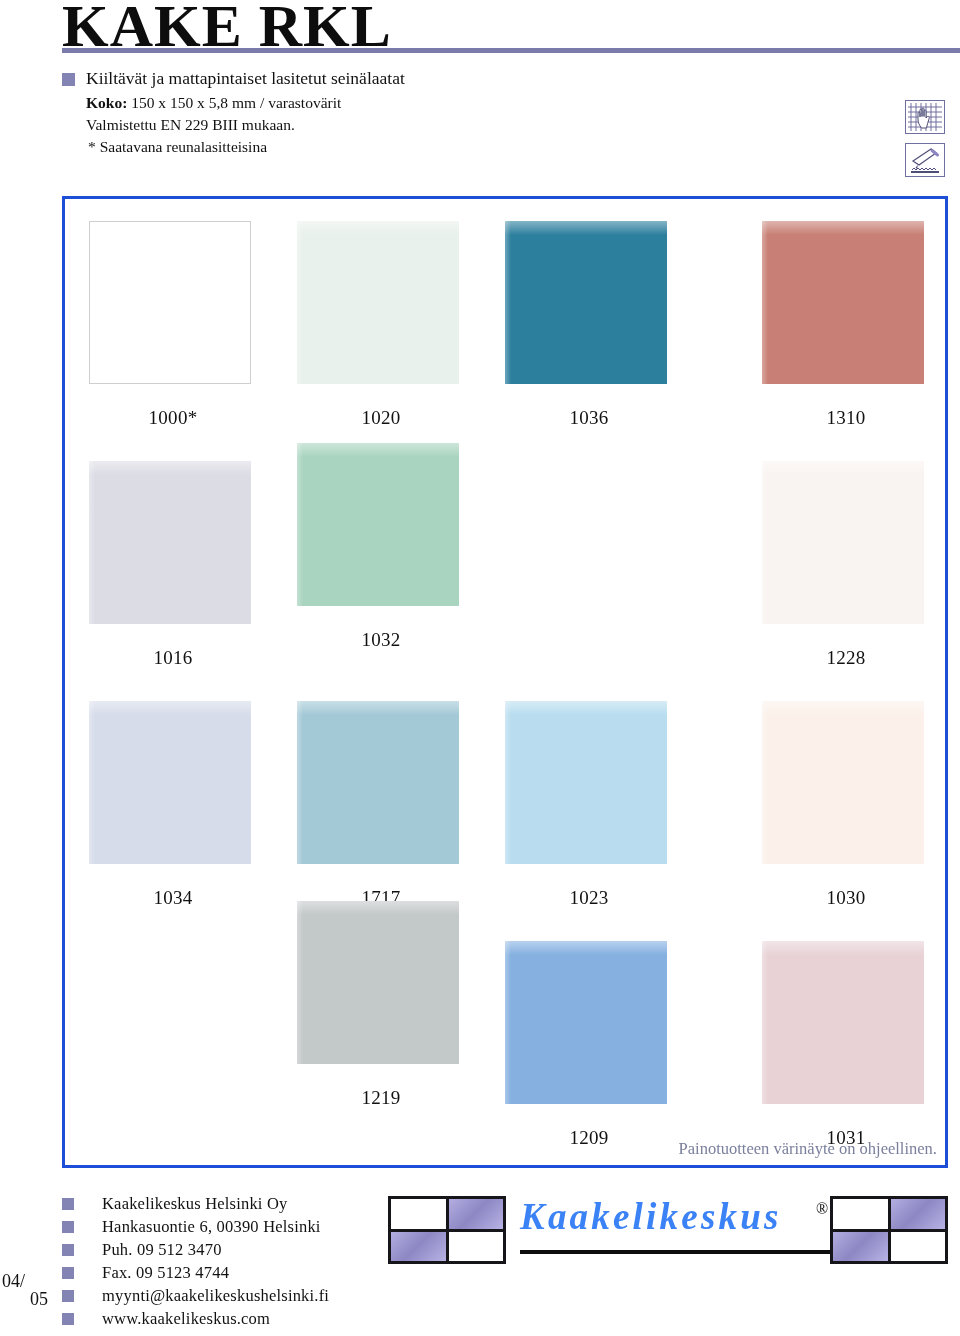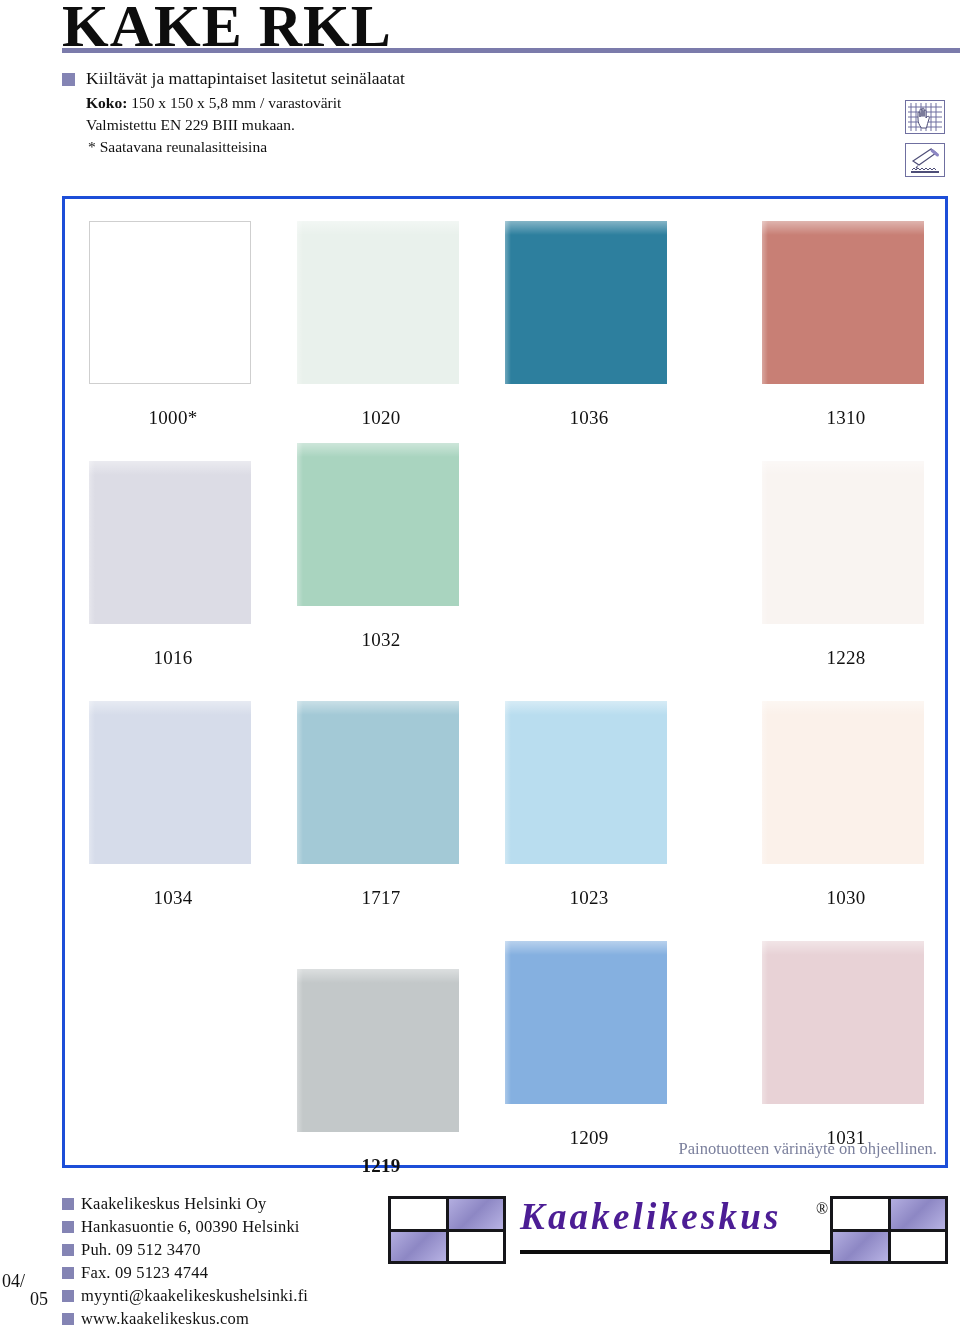--- a/index.html
+++ b/index.html
@@ -85,21 +85,21 @@
     position:absolute;right:8px;bottom:6px;
     font-size:16.5px;color:#7a7f9c;white-space:nowrap;
   }
 
   
   .footer{position:absolute;left:0;top:1180px;width:960px;height:156px;}
   .contact{
     position:absolute;left:62px;top:12px;
   }
   .contact-row{
-    display:flex;align-items:center;gap:7px;height:23px;
+    display:flex;align-items:center;gap:28px;height:23px;
   }
   .contact-bullet{width:12px;height:12px;background:#8484b4;flex:0 0 auto;}
   .contact-text{font-size:16.5px;color:#111;white-space:nowrap;letter-spacing:.2px;}
 
   .pagenum{
     position:absolute;left:2px;top:92px;
     font-size:18px;color:#111;line-height:1.0;
   }
   .pagenum .top{display:block;}
   .pagenum .bot{display:block;margin-left:28px;}
@@ -119,21 +119,21 @@
   .tm-cell{background:#ffffff;}
   .tm-cell.violet{
     background:linear-gradient(135deg,#b3aee0 0%,#8d87c4 48%,#b8b3e4 100%);
   }
   .wordmark{
     position:absolute;left:132px;top:12px;width:300px;
   }
   .wordmark-text{
     font-family:"Liberation Serif", serif;
     font-size:37px;font-weight:700;font-style:italic;
-    letter-spacing:3.2px;color:#4c1d95;white-space:nowrap;
+    letter-spacing:3.2px;color:#3b82f6;white-space:nowrap;
     line-height:1.0;
   }
   .wordmark-reg{
     position:absolute;left:296px;top:2px;
     font-size:16px;color:#0d0d0d;font-style:normal;font-weight:400;
   }
   .wordmark-rule{
     position:absolute;left:0;top:52px;width:316px;height:3.5px;background:#0d0d0d;
   }
 </style>
@@ -261,21 +261,21 @@
           </div>
           <div class="tile-label">1023</div>
         </div>
         <div class="cell" style="left: 697px; top: 502px;">
           <div class="tile" style="background: rgb(251, 241, 234);">
             <div class="gloss"></div>
             <div class="edge"></div>
           </div>
           <div class="tile-label">1030</div>
         </div>
-        <div class="cell" style="left: 232px; top: 770px; font-weight: bold;">
+        <div class="cell" style="left: 232px; top: 702px;">
           <div class="tile" style="background: rgb(195, 200, 201);">
             <div class="gloss"></div>
             <div class="edge"></div>
           </div>
           <div class="tile-label">1219</div>
         </div>
         <div class="cell" style="left: 440px; top: 742px;">
           <div class="tile" style="background: rgb(133, 176, 224);">
             <div class="gloss"></div>
             <div class="edge"></div>

